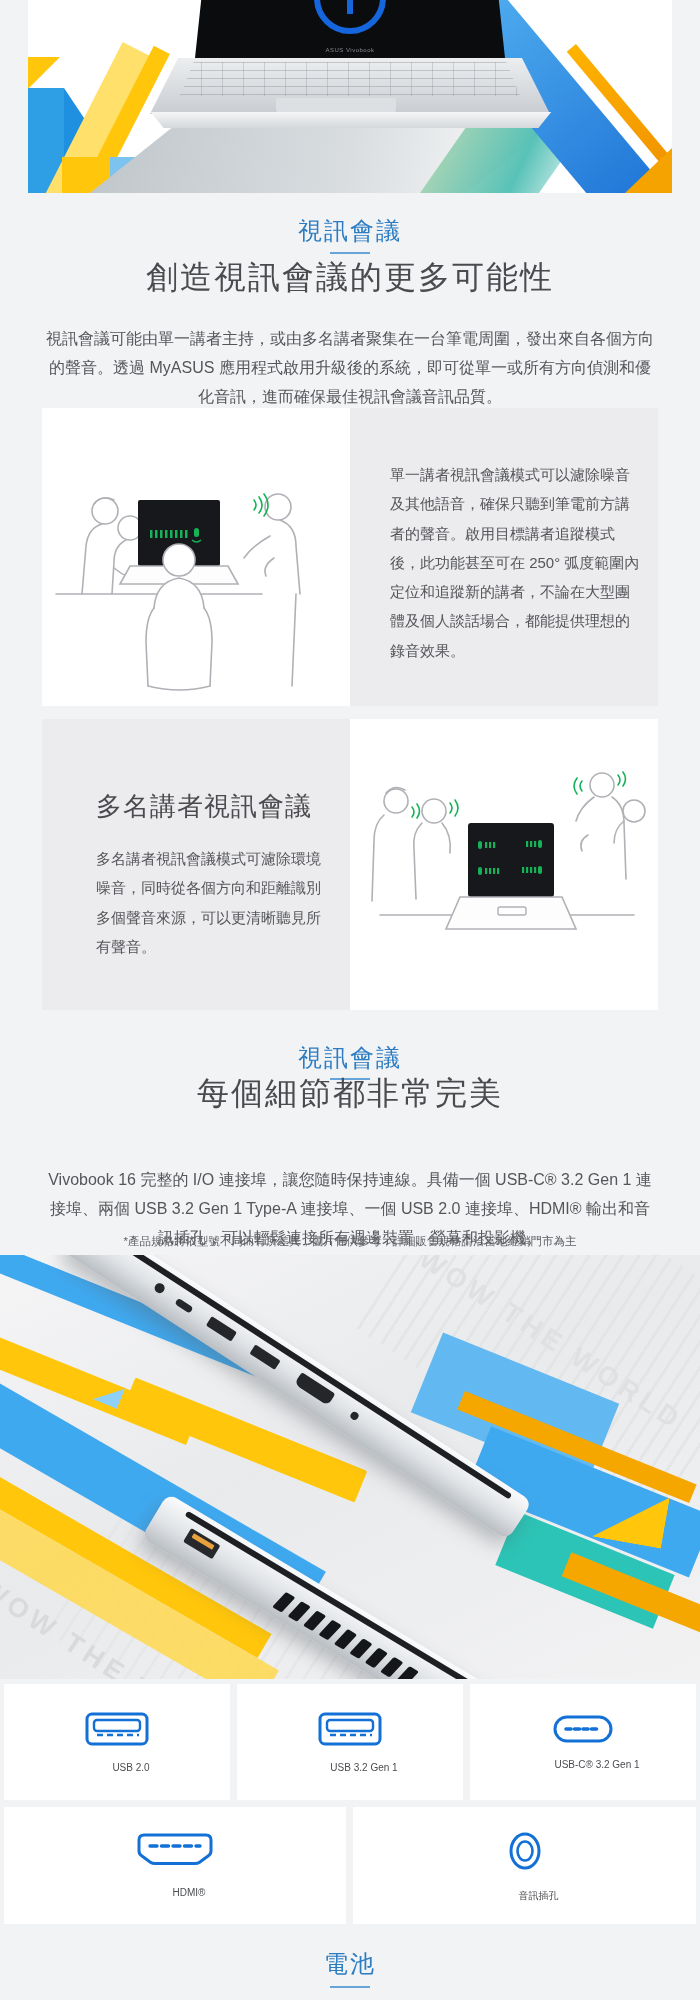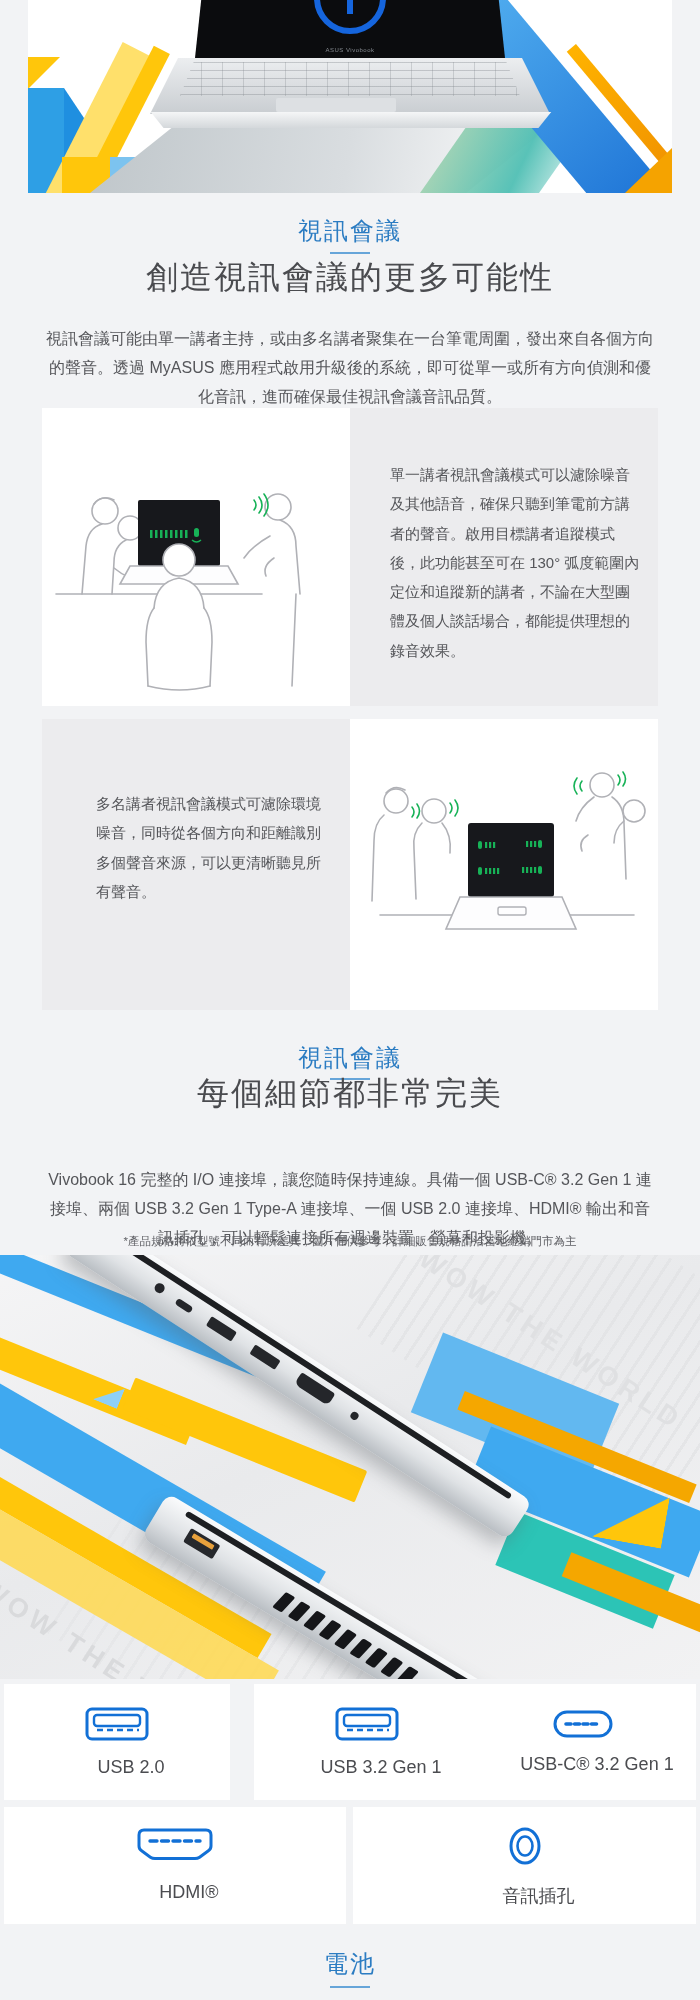--- a/index.html
+++ b/index.html
@@ -87,21 +87,21 @@
   .pv-l2 { left:168px; top:238px; width:640px; height:52px; transform:rotate(31deg); transform-origin:left top; }
   .pv-slit { position:absolute; left:4%; top:5px; width:92%; height:6px; background:#1d1f22; border-radius:3px; }
   .pv-port { position:absolute; background:#24262a; border-radius:2px; }
   .pv-dot { position:absolute; background:#24262a; border-radius:50%; }
   .pv-vent { position:absolute; top:24px; width:11px; height:20px; background:#151619; border-radius:2px; transform:skewX(-12deg); }
   .pv-usb-orange { position:absolute; left:38px; top:18px; width:34px; height:16px; background:#26282c; border-radius:2px; }
   .pv-usb-orange::after { content:""; position:absolute; left:5px; top:3px; width:24px; height:5px; background:#e8a13c; border-radius:1px; }
 
   
   .port-card { position:absolute; background:#ffffff; display:flex; flex-direction:column; align-items:center; justify-content:center; gap:16px; }
-  .port-label { font-size:18px; color:#4b4c50;margin-left:28px; }
+  .port-label { font-size:10px; color:#4b4c50;margin-left:28px; }
   .grid-r1 { top:1684px; height:116px; }
   .grid-r2 { top:1807px; height:117px; }
 
   .icon-stroke { stroke:#1270d6; fill:none; }
 
   
   .battery-label { top:1948px; }
   .battery-div { top:1986px; }
 </style>
 </head>
@@ -182,26 +182,27 @@
         <g stroke="#b0b1b6" stroke-width="1.6" fill="none" stroke-linecap="round">
           <circle cx="137" cy="152" r="16" fill="#fff"></circle>
           <path d="M112 200 q2 -26 25 -30 q23 4 25 30" fill="#fff"></path>
           <path d="M112 200 q-8 10 -8 34 l2 44" fill="#fff"></path>
           <path d="M162 200 q8 10 8 34 l-2 44" fill="#fff"></path>
           <path d="M106 278 q32 8 62 0"></path>
         </g>
       </svg>
     </div>
     <div class="half gray card-pad-r">
-      <div class="card-body">單一講者視訊會議模式可以濾除噪音及其他語音，確保只聽到筆電前方講者的聲音。啟用目標講者追蹤模式後，此功能甚至可在 130° 弧度範圍內定位和追蹤新的講者，不論在大型團體及個人談話場合，都能提供理想的錄音效果。</div>
+      <div class="card-body">單一講者視訊會議模式可以濾除噪音及其他語音，確保只聽到筆電前方講者的聲音。啟用目標講者追蹤模式後，此功能甚至可在 250° 弧度範圍內定位和追蹤新的講者，不論在大型團體及個人談話場合，都能提供理想的錄音效果。</div>
     </div>
   </div>
 
   <div class="feature-row row2">
     <div class="half gray card-pad-l">
+      <div class="card-title">多名講者視訊會議</div>
       <div class="card-body" style="width:225px">多名講者視訊會議模式可濾除環境噪音，同時從各個方向和距離識別多個聲音來源，可以更清晰聽見所有聲音。</div>
     </div>
     <div class="half white illu">
       <svg width="308" height="291" viewBox="0 0 308 291">
         <g stroke="#b0b1b6" stroke-width="1.6" fill="none" stroke-linecap="round">
           <path d="M30 196 H120 M200 196 H284"></path>
           <circle cx="46" cy="82" r="12" fill="#fff"></circle>
           <path d="M36 74 q8 -9 19 -3"></path>
           <path d="M34 96 q-10 8 -10 26 l-2 60"></path>
           <circle cx="84" cy="92" r="12" fill="#fff"></circle>
@@ -305,21 +306,21 @@
   </div>
 
   <div class="port-card grid-r1" style="left:4px;width:226px;">
     <svg width="64" height="34" viewBox="0 0 64 34">
       <rect class="icon-stroke" x="2" y="2" width="60" height="30" rx="5" stroke-width="3"></rect>
       <rect class="icon-stroke" x="9" y="8" width="46" height="11" rx="3" stroke-width="2.4"></rect>
       <line class="icon-stroke" x1="12" y1="23" x2="54" y2="23" stroke-width="2.4" stroke-dasharray="6 4"></line>
     </svg>
     <div class="port-label">USB 2.0</div>
   </div>
-  <div class="port-card grid-r1" style="left:254px;width:226px;">
+  <div class="port-card grid-r1" style="left:237px;width:226px;">
     <svg width="64" height="34" viewBox="0 0 64 34">
       <rect class="icon-stroke" x="2" y="2" width="60" height="30" rx="5" stroke-width="3"></rect>
       <rect class="icon-stroke" x="9" y="8" width="46" height="11" rx="3" stroke-width="2.4"></rect>
       <line class="icon-stroke" x1="12" y1="23" x2="54" y2="23" stroke-width="2.4" stroke-dasharray="6 4"></line>
     </svg>
     <div class="port-label">USB 3.2 Gen 1</div>
   </div>
   <div class="port-card grid-r1" style="left:470px;width:226px;">
     <svg width="60" height="28" viewBox="0 0 60 28">
       <rect class="icon-stroke" x="2" y="2" width="56" height="24" rx="12" stroke-width="3"></rect>

